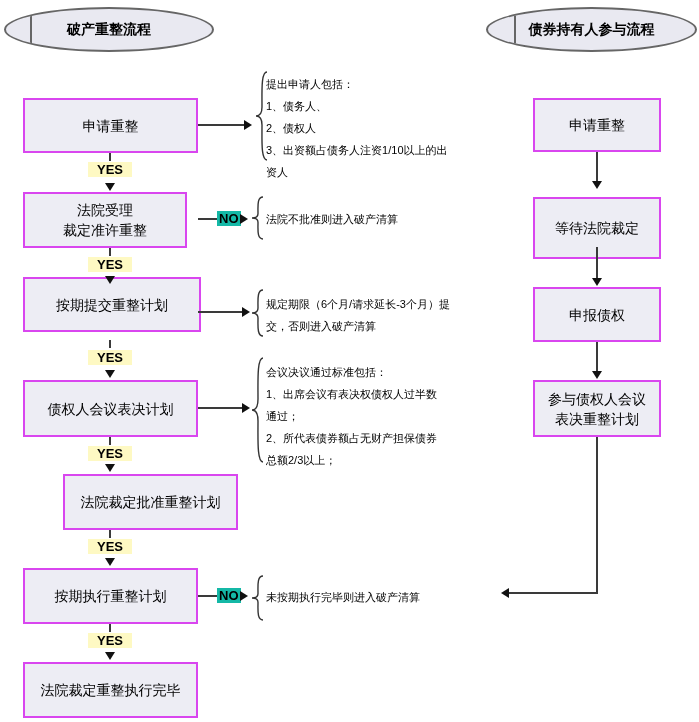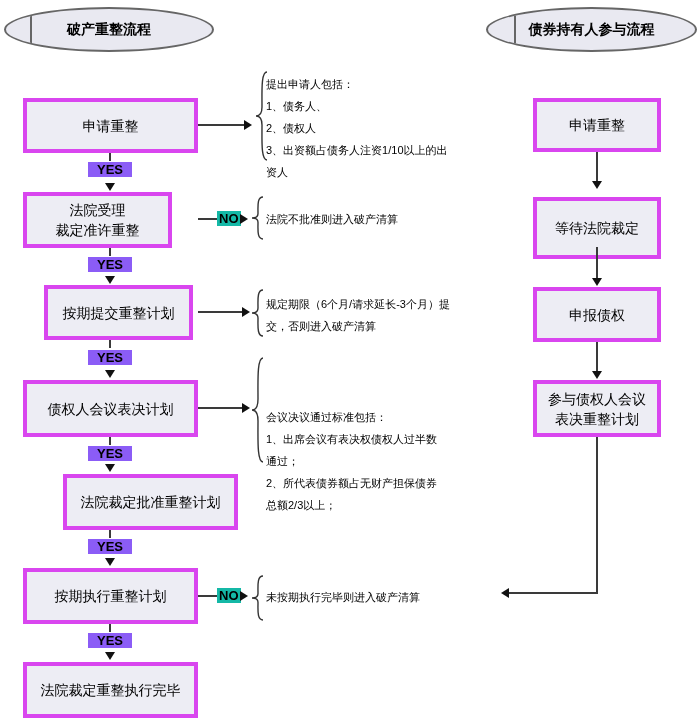--- a/index.html
+++ b/index.html
@@ -1,36 +1,36 @@
 <!DOCTYPE html>
 <html><head>
 <meta charset="utf-8">
 <style>
   html,body{margin:0;padding:0;background:#fff;}
   #canvas{
     position:relative;width:699px;height:722px;background:#ffffff;
     font-family:"Liberation Sans","DejaVu Sans",sans-serif;color:#000;overflow:hidden;
   }
   .box{
-    position:absolute;background:#EDEDF4;border:4px solid #d946ef;
+    position:absolute;background:#EDEDF4;border:2px solid #d946ef;
     display:flex;align-items:center;justify-content:center;text-align:center;
     font-size:14px;line-height:20px;box-sizing:border-box;
   }
   .ellipse{
     position:absolute;background:#E9E9F1;border:2px solid #666;border-radius:50%;
     display:flex;align-items:center;justify-content:center;text-align:center;
     font-size:14px;font-weight:bold;box-sizing:border-box;overflow:hidden;
   }
   .tapeline{position:absolute;top:0;bottom:0;width:2px;background:#666;}
   .ml{white-space:pre-line;}
   .ln{position:absolute;background:#3A3A3A;}
   .arr-d{position:absolute;width:0;height:0;border-left:5px solid transparent;border-right:5px solid transparent;border-top:8px solid #111;}
   .arr-r{position:absolute;width:0;height:0;border-top:5px solid transparent;border-bottom:5px solid transparent;border-left:8px solid #111;}
   .arr-l{position:absolute;width:0;height:0;border-top:5px solid transparent;border-bottom:5px solid transparent;border-right:8px solid #111;}
-  .yes{position:absolute;width:44px;text-align:center;font-size:13px;font-weight:bold;letter-spacing:0px;background:#8b5cf6;}
+  .yes{position:absolute;width:44px;text-align:center;font-size:13px;font-weight:bold;letter-spacing:0px;background:#fef9c3;}
   .no{position:absolute;font-size:13px;font-weight:bold;background:#14b8a6;padding:0 2px;}
   .ann{position:absolute;font-size:11px;line-height:22px;color:#000;}
   .brace{position:absolute;}
   .brace path{stroke:#333;stroke-width:1.4;fill:none;}
 </style>
 </head>
 <body>
 
 <div id="canvas">
 
@@ -39,25 +39,25 @@
     <span>破产重整流程</span>
   </div>
   <div class="ellipse" style="left:486px;top:7px;width:211px;height:45px;">
     <span class="tapeline" style="left:26px;"></span>
     <span>债券持有人参与流程</span>
   </div>
 
   <div class="box" style="left:23px;top:98px;width:175px;height:55px;">
     <span class="ml">申请重整</span>
   </div>
-  <div class="box" style="left:23px;top:192px;width:149px;height:56px;">
+  <div class="box" style="left:23px;top:192px;width:164px;height:56px;">
     <span class="ml">法院受理
 裁定准许重整</span>
   </div>
-  <div class="box" style="left:23px;top:285px;width:149px;height:55px;margin-left:21px;">
+  <div class="box" style="left:23px;top:277px;width:178px;height:55px;">
     <span class="ml">按期提交重整计划</span>
   </div>
   <div class="box" style="left:23px;top:380px;width:175px;height:57px;">
     <span class="ml">债权人会议表决计划</span>
   </div>
   <div class="box" style="left:23px;top:474px;width:175px;height:56px;margin-left:40px;">
     <span class="ml">法院裁定批准重整计划</span>
   </div>
   <div class="box" style="left:23px;top:568px;width:175px;height:56px;">
     <span class="ml">按期执行重整计划</span>
@@ -124,21 +124,21 @@
   </svg>
 
   <div class="ann ml" style="left:266px;top:73px;width:252px;">提出申请人包括：
 1、债务人、
 2、债权人
 3、出资额占债务人注资1/10以上的出
 资人</div>
   <div class="ann ml" style="left:266px;top:208px;width:252px;">法院不批准则进入破产清算</div>
   <div class="ann ml" style="left:266px;top:293px;width:256px;">规定期限（6个月/请求延长-3个月）提
 交，否则进入破产清算</div>
-  <div class="ann ml" style="left:266px;top:361px;width:252px;margin-top:45px;">会议决议通过标准包括：
+  <div class="ann ml" style="left:266px;top:361px;width:252px;">会议决议通过标准包括：
 1、出席会议有表决权债权人过半数
 通过；
 2、所代表债券额占无财产担保债券
 总额2/3以上；</div>
   <div class="ann ml" style="left:266px;top:586px;width:252px;">未按期执行完毕则进入破产清算</div>
 
   <div class="box" style="left:533px;top:98px;width:128px;height:54px;">
     <span class="ml">申请重整</span>
   </div>
   <div class="box" style="left:533px;top:197px;width:128px;height:62px;text-align:right;">

